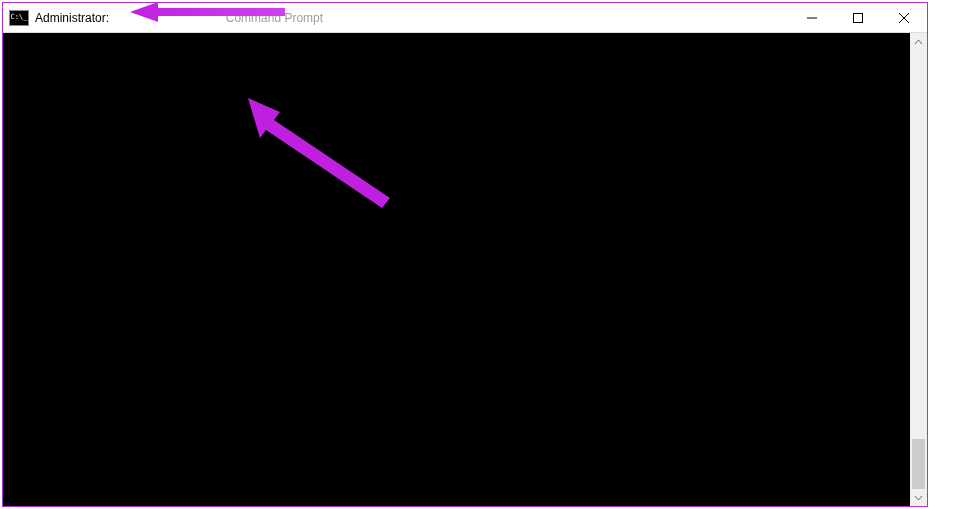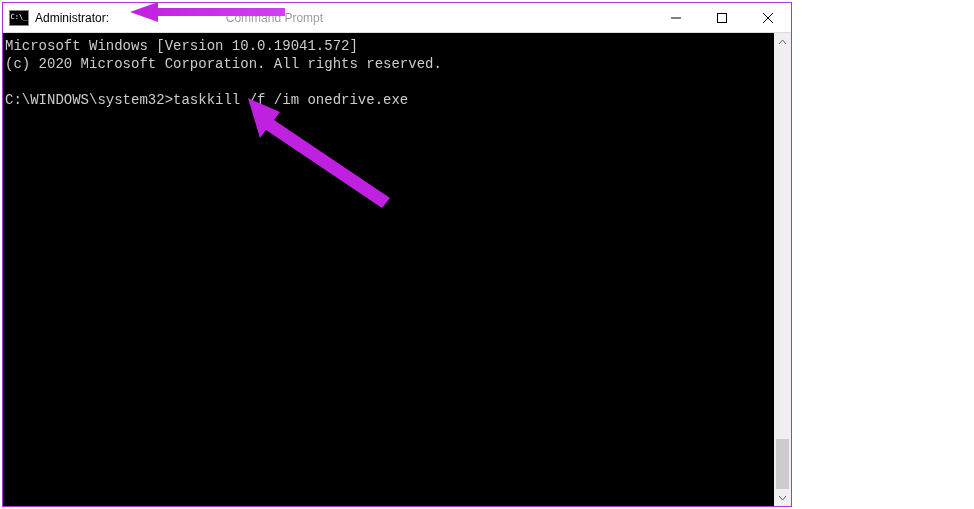--- a/index.html
+++ b/index.html
@@ -5,21 +5,21 @@
     * { margin: 0; padding: 0; box-sizing: border-box; }
     body {
       width: 974px;
       height: 509px;
       background: #fff;
       font-family: 'Segoe UI', Tahoma, sans-serif;
       overflow: hidden;
       position: relative;
     }
     .window {
-      width: 790px;
+      width: 926px;
       height: 505px;
       margin: 2px;
       border: 1px solid #b030e0;
       background: #000;
       display: flex;
       flex-direction: column;
       position: relative;
     }
     .titlebar {
       height: 30px;
@@ -151,24 +151,20 @@
       <button class="win-btn">
         <svg width="10" height="10">
             <line x1="0" y1="0" x2="10" y2="10" stroke="#000" stroke-width="1"></line>
             <line x1="10" y1="0" x2="0" y2="10" stroke="#000" stroke-width="1"></line>
           </svg>
       </button>
     </div>
   </div>
 
   <div class="terminal-area">
-    <div class="terminal-content"><span>Microsoft Windows [Version 10.0.19041.572]</span>
-<span>(c) 2020 Microsoft Corporation. All rights reserved.</span>
-<span></span>
-<span>C:\WINDOWS\system32&gt;</span><span>taskkill /f /im onedrive.exe</span></div>
 
     <div class="scrollbar">
       <button class="scroll-arrow">
         <svg width="9" height="6">
             <polyline points="1,5 4.5,1 8,5" fill="none" stroke="#666" stroke-width="1"></polyline>
           </svg>
       </button>
       <div class="scroll-track">
         <div class="scroll-thumb"></div>
       </div>

